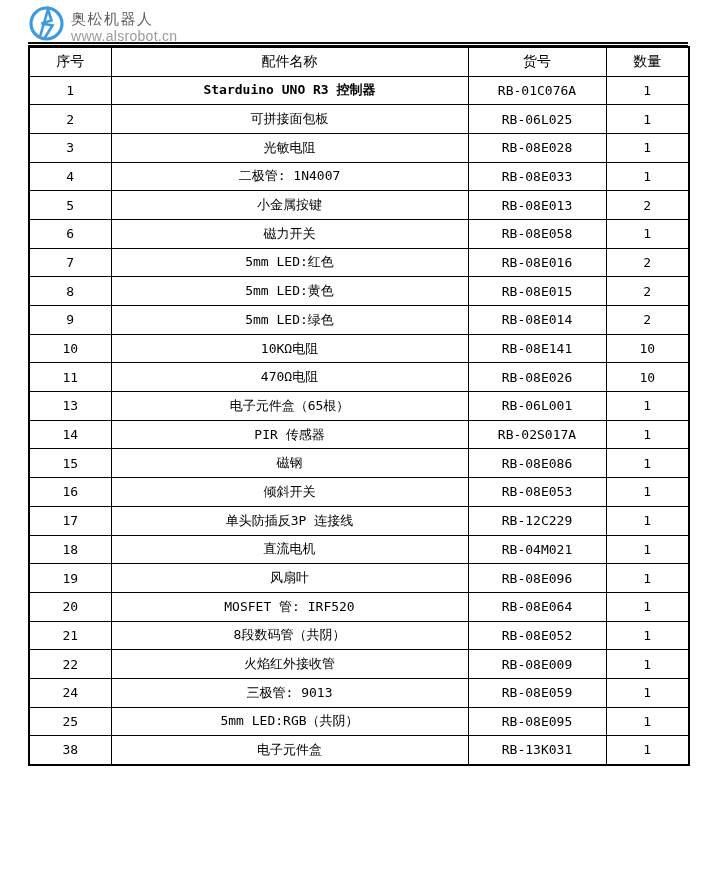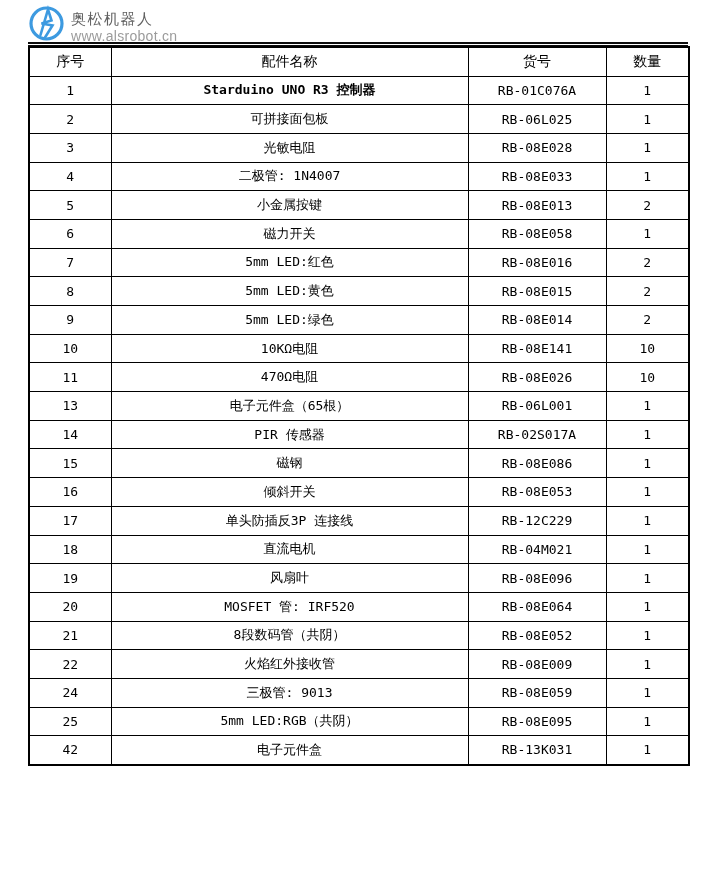--- a/index.html
+++ b/index.html
@@ -237,21 +237,21 @@
     <td class="sku-cell">RB-08E059</td>
     <td class="qty-cell">1</td>
   </tr>
         <tr>
     <td class="no-cell">25</td>
     <td class="name-cell">5mm LED:RGB（共阴）</td>
     <td class="sku-cell">RB-08E095</td>
     <td class="qty-cell">1</td>
   </tr>
         <tr>
-    <td class="no-cell">42</td>
+    <td class="no-cell">38</td>
     <td class="name-cell">电子元件盒</td>
     <td class="sku-cell">RB-13K031</td>
     <td class="qty-cell">1</td>
   </tr>
       </tbody>
   </table>
 
 </div>
 
 </body></html>

